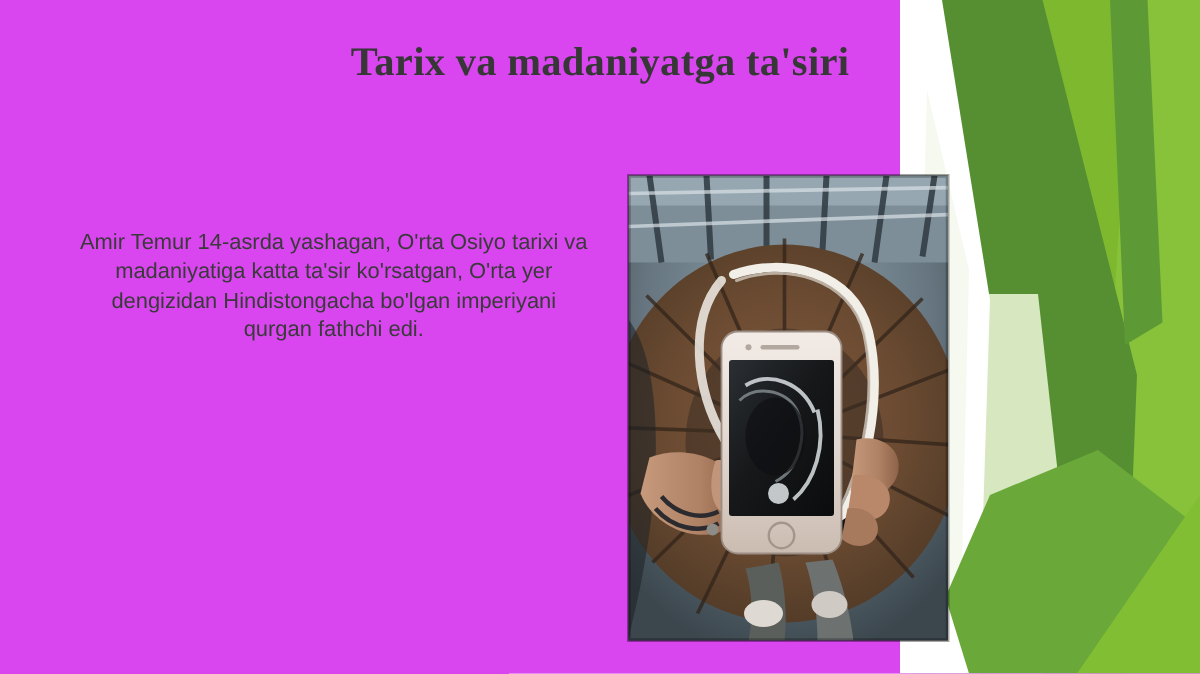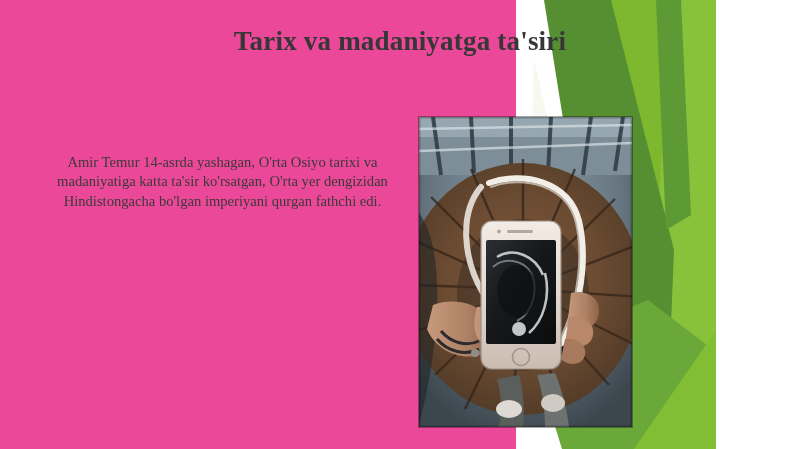--- a/index.html
+++ b/index.html
@@ -5,22 +5,22 @@
   html,body{margin:0;padding:0;}
   body{
     width:800px;height:449px;
     background:#ffffff;
     font-family:"Liberation Serif", serif;
     overflow:hidden;
     position:relative;
   }
   #slide{
     position:absolute;inset:0;
-    width:716px;height:449px;
-    background:#ec4899;
+    width:800px;height:449px;
+    background:#d946ef;
     overflow:hidden;
   }
 
   
   #decor{
     position:absolute;
     top:0;right:0;
     width:200px;height:449px;
     overflow:hidden;
     pointer-events:none;
@@ -41,21 +41,21 @@
     line-height:1.15;
     white-space:nowrap;
   }
 
   
   #body-text{
     position:absolute;
     left:50px;top:153px;
     width:345px;
     text-align:center;
-    font-family:Liberation Serif, serif;
+    font-family:Liberation Sans, sans-serif;
     font-size:14.6px;
     line-height:19.3px;
     color:#3a3a3a;
   }
 
   
   #photo-frame{
     position:absolute;
     left:419px;top:117px;
     width:213px;height:310px;

